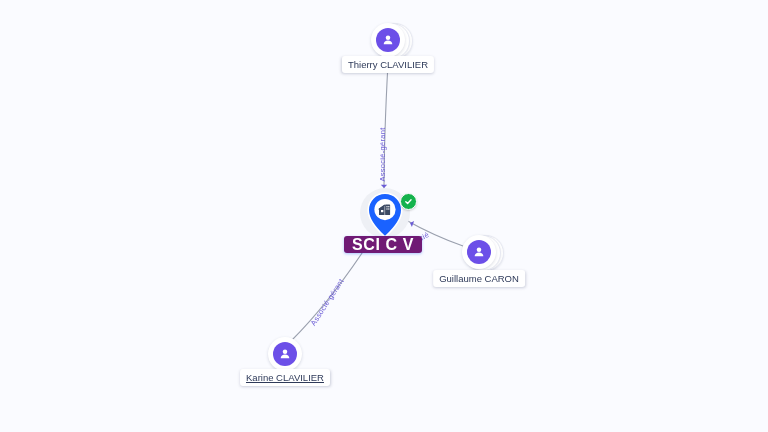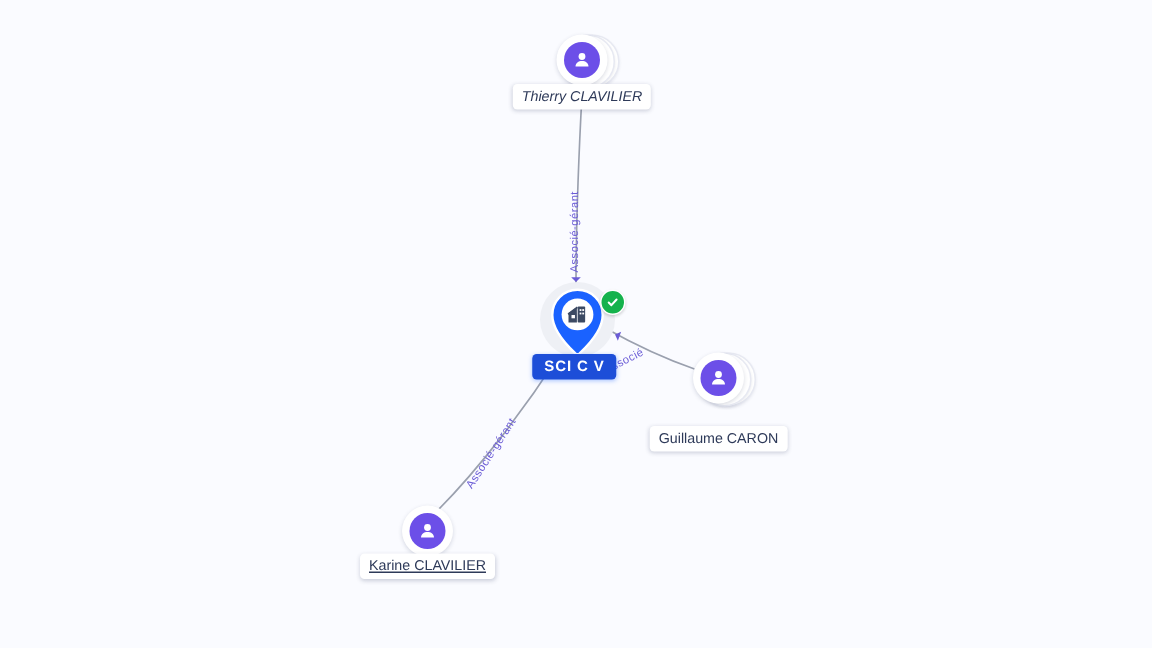--- a/index.html
+++ b/index.html
@@ -118,23 +118,23 @@
     border: 1.5px solid #ffffff;
     display: flex;
     align-items: center;
     justify-content: center;
     box-shadow: 0 1px 2px rgba(0,0,0,0.18);
   }
   .verified-badge svg { display: block; }
 
   .company-label {
     position: absolute;
-    background: #1d4ed8;
+    background: #701a75;
     color: #ffffff;
-    font-size: 10px;
+    font-size: 16px;
     font-family: "Liberation Sans", sans-serif;
     font-weight: bold;
     letter-spacing: 0.6px;
     padding: 3px 8px;
     border-radius: 3px;
     white-space: nowrap;
     transform: translateX(-50%);
     box-shadow: 0 1px 3px rgba(26,98,255,0.35);
     line-height: 11px;
   }
@@ -169,35 +169,35 @@
     <div class="stack-layer" style="left:-11px; top:-17px;"></div>
     <div class="stack-layer" style="left:-14px; top:-17px;"></div>
     <div class="avatar-disc" style="left:-17px; top:-17px;">
       <div class="avatar-inner">
         <svg width="14" height="14" viewBox="0 0 24 24" fill="#ffffff">
           <circle cx="12" cy="8" r="3.9"></circle>
           <path d="M4.6 19.4c0-4.1 3.3-6.4 7.4-6.4s7.4 2.3 7.4 6.4z"></path>
         </svg>
       </div>
     </div>
-    <div class="node-label" style="left:0px; top:16px;font-style:italic;">Thierry CLAVILIER</div>
+    <div class="node-label" style="left:0px; top:16px;">Thierry CLAVILIER</div>
   </div>
 
   <div class="person-node" style="left:479px; top:252px;">
     <div class="stack-layer" style="left:-11px; top:-17px;"></div>
     <div class="stack-layer" style="left:-14px; top:-17px;"></div>
     <div class="avatar-disc" style="left:-17px; top:-17px;">
       <div class="avatar-inner">
         <svg width="14" height="14" viewBox="0 0 24 24" fill="#ffffff">
           <circle cx="12" cy="8" r="3.9"></circle>
           <path d="M4.6 19.4c0-4.1 3.3-6.4 7.4-6.4s7.4 2.3 7.4 6.4z"></path>
         </svg>
       </div>
     </div>
-    <div class="node-label" style="left:0px; top:32px;">Guillaume CARON</div>
+    <div class="node-label" style="left:0px; top:18px;">Guillaume CARON</div>
   </div>
 
   <div class="person-node" style="left:285px; top:354px;">
     <div class="avatar-disc" style="left:-17px; top:-17px;">
       <div class="avatar-inner">
         <svg width="14" height="14" viewBox="0 0 24 24" fill="#ffffff">
           <circle cx="12" cy="8" r="3.9"></circle>
           <path d="M4.6 19.4c0-4.1 3.3-6.4 7.4-6.4s7.4 2.3 7.4 6.4z"></path>
         </svg>
       </div>

